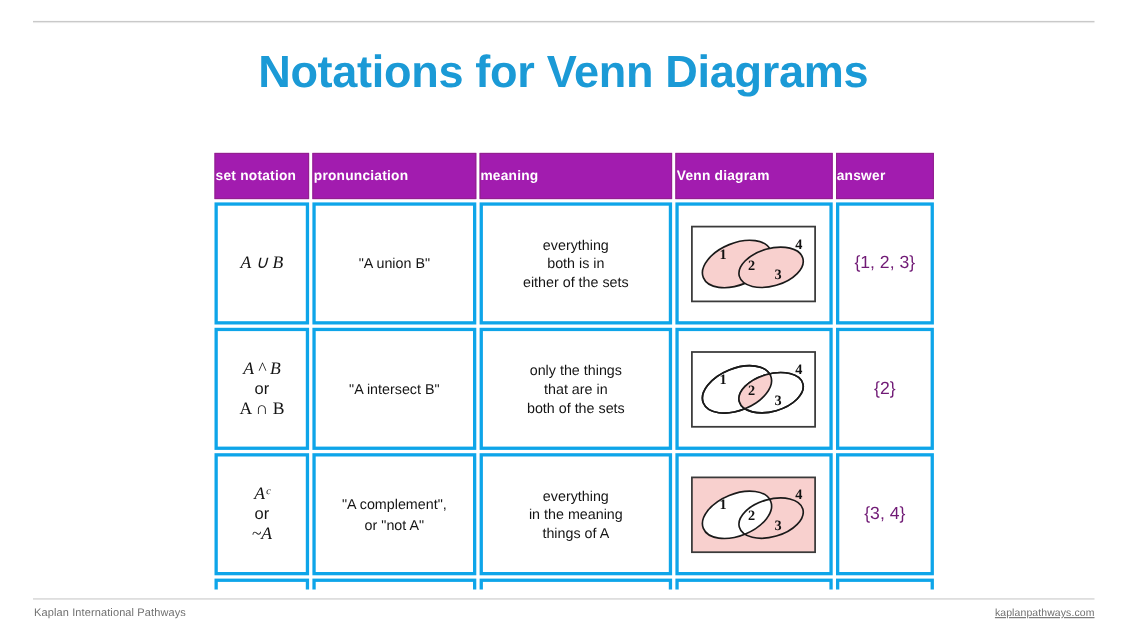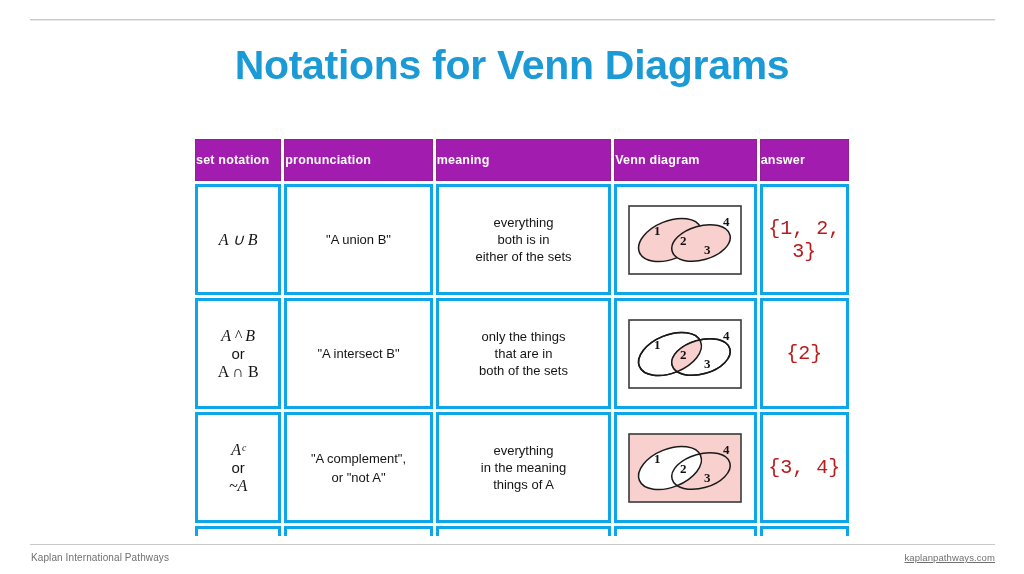--- a/index.html
+++ b/index.html
@@ -131,23 +131,23 @@
     line-height: 19px;
     color: #151515;
   }
   .meaning {
     font-family: "Liberation Sans", sans-serif;
     font-size: 13px;
     line-height: 17px;
     color: #151515;
   }
   .answer {
-    font-family: Liberation Mono, monospace;
-    font-size: 20px;
-    color: #b91c1c;
+    font-family: Liberation Sans, sans-serif;
+    font-size: 16px;
+    color: #701a75;
   }
   .venn-cell svg { display: block; margin: 0 auto; }
 
   
   .row-partial td { height: 14px; }
 </style>
 </head>
 <body>
 
 <div class="top-rule"></div>

